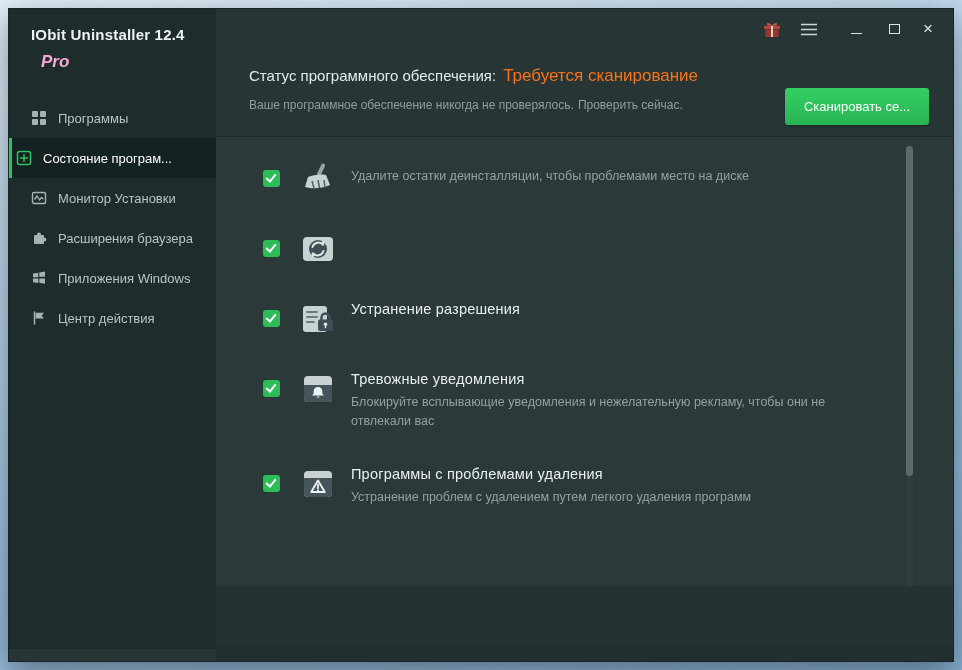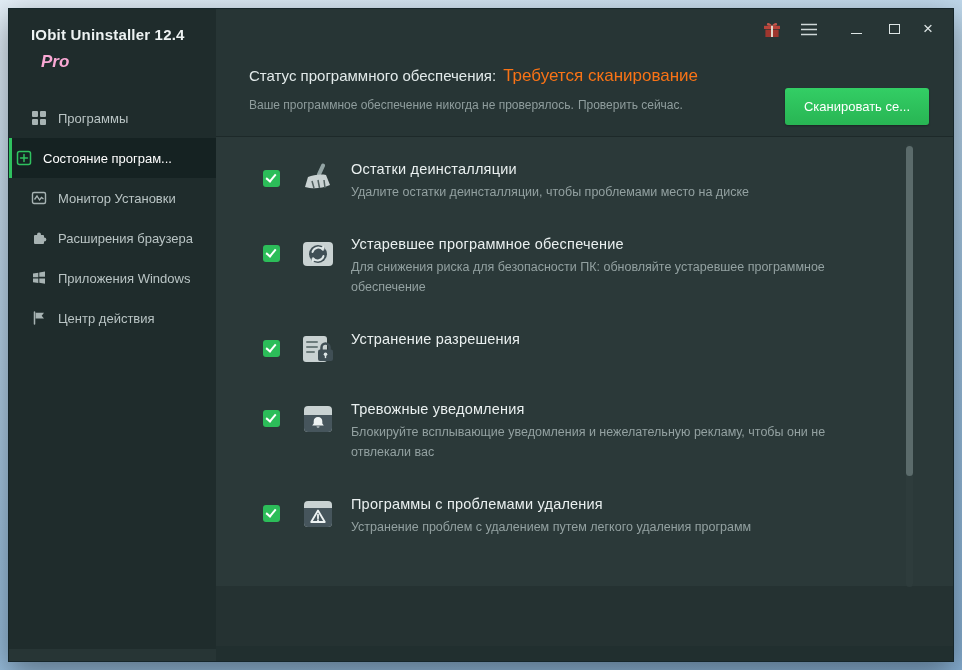--- a/index.html
+++ b/index.html
@@ -185,41 +185,36 @@
       <div class="row">
         <span class="cb"></span>
         <span class="ricon">
           <svg width="36" height="36" viewBox="0 0 36 36">
             <rect x="19" y="2" width="4" height="14" rx="2" fill="#93a4a4" transform="rotate(25 21 9)"></rect>
             <path d="M8 16c5-2 12-3 18-2l4 10c-9 4-18 4-25 2z" fill="#c9d2d2"></path>
             <path d="M12 20l2 7M18 19l1.5 8M24 19l1 8" stroke="#51605f" stroke-width="1.5"></path>
           </svg>
         </span>
         <div class="rtext">
-          <div class="rtitle">Остатки деинсталляции</div>
           <div class="rdesc">Удалите остатки деинсталляции, чтобы проблемами место на диске</div>
         </div>
       </div>
 
       <div class="row">
         <span class="cb"></span>
         <span class="ricon">
           <svg width="36" height="36" viewBox="0 0 36 36">
             <rect x="3" y="6" width="30" height="24" rx="4" fill="#c9d2d2"></rect>
             <circle cx="18" cy="18" r="9" fill="#404f55"></circle>
             <path d="M12.5 16a6 6 0 0110.5-2.2" fill="none" stroke="#dfe7e7" stroke-width="2" stroke-linecap="round"></path>
             <path d="M23.5 20a6 6 0 01-10.5 2.2" fill="none" stroke="#dfe7e7" stroke-width="2" stroke-linecap="round"></path>
             <path d="M24.6 13.6l-.9-4.3-3 2.9z" fill="#dfe7e7"></path>
             <path d="M11.4 22.4l.9 4.3 3-2.9z" fill="#dfe7e7"></path>
           </svg>
         </span>
-        <div class="rtext">
-          <div class="rtitle">Устаревшее программное обеспечение</div>
-          <div class="rdesc">Для снижения риска для безопасности ПК: обновляйте устаревшее программное обеспечение</div>
-        </div>
       </div>
 
       <div class="row">
         <span class="cb"></span>
         <span class="ricon">
           <svg width="36" height="36" viewBox="0 0 36 36">
             <rect x="3" y="5" width="24" height="26" rx="3" fill="#c9d2d2"></rect>
             <path d="M7 11h10M7 16h10M7 21h7" stroke="#6d7c7c" stroke-width="2" stroke-linecap="round"></path>
             <path d="M21.5 19v-2.5a4 4 0 018 0V19" fill="none" stroke="#404f55" stroke-width="2.5"></path>
             <rect x="18" y="18.5" width="15" height="11.5" rx="2" fill="#404f55"></rect>

